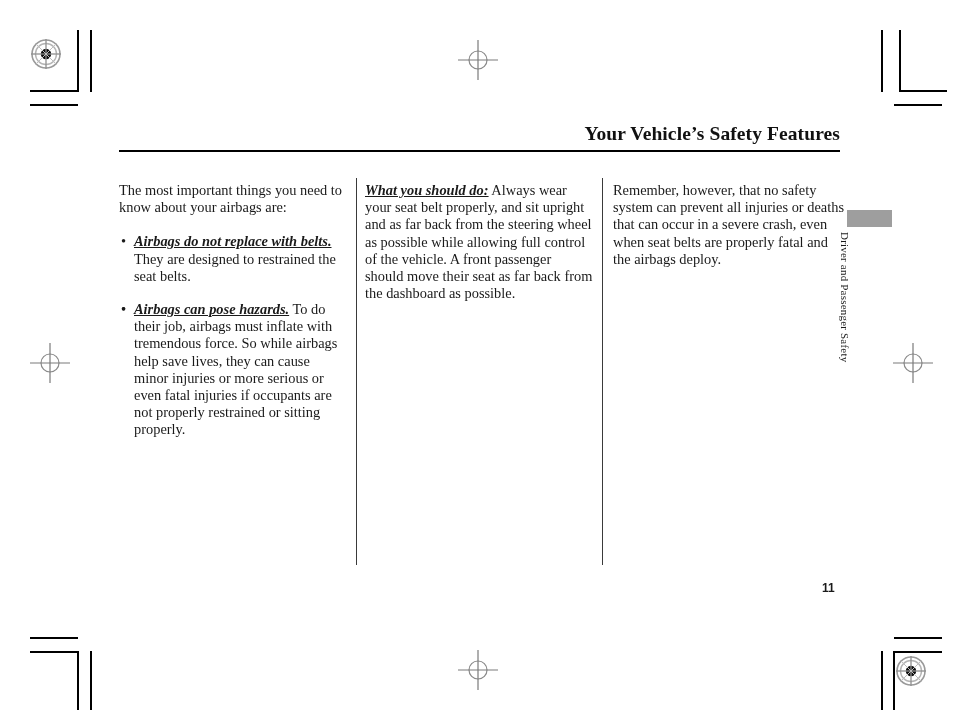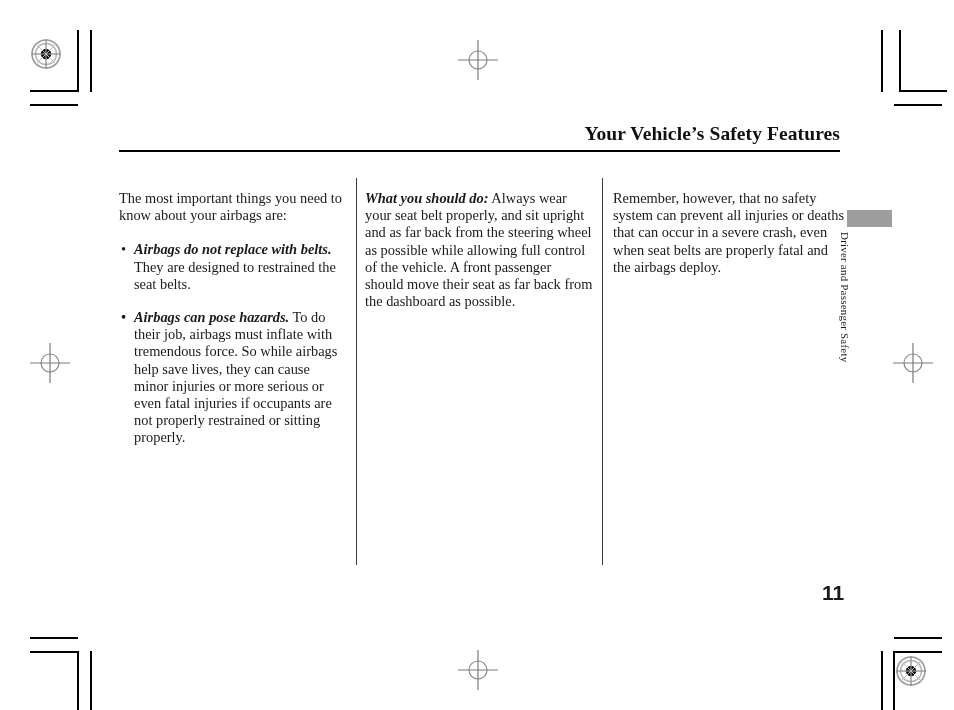--- a/index.html
+++ b/index.html
@@ -70,27 +70,28 @@
     top: 0;
     font-size: 14.4px;
     line-height: 17.2px;
     text-align: left;
   }
   .col-1 { left: 0px;   width: 226px; }
   .col-2 { left: 246px; width: 228px; }
   .col-3 { left: 494px; width: 234px; }
 
   .col p {
-    margin: 12px 0 14px 0;
+    margin: 4px 0 14px 0;
   }
   .col p:last-child { margin-bottom: 0; }
 
   .lead {
     font-weight: bold;
     font-style: italic;
+    text-decoration: underline;
   }
 
   ul.bullets {
     list-style: none;
     margin: 17px 0 0 0;
     padding: 0;
   }
   ul.bullets li {
     position: relative;
     padding-left: 15px;
@@ -138,21 +139,21 @@
     transform-origin: left top;
     transform: rotate(90deg) translateY(-11px);
   }
 
   .page-number {
     position: absolute;
     left: 822px;
     top: 581px;
     font-family: "Liberation Sans", "DejaVu Sans", sans-serif;
     font-weight: bold;
-    font-size: 21px;
+    font-size: 12px;
     color: #1a1a1a;
   }
 </style>
 </head>
 <body>
 
 <div class="crop v" style="left:77px; top:30px; height:62px;"></div>
 <div class="crop h" style="left:30px; top:90px; width:48px;"></div>
 <div class="crop h" style="left:30px; top:104px; width:48px;"></div>
 <div class="crop v" style="left:90px; top:30px; height:62px;"></div>

